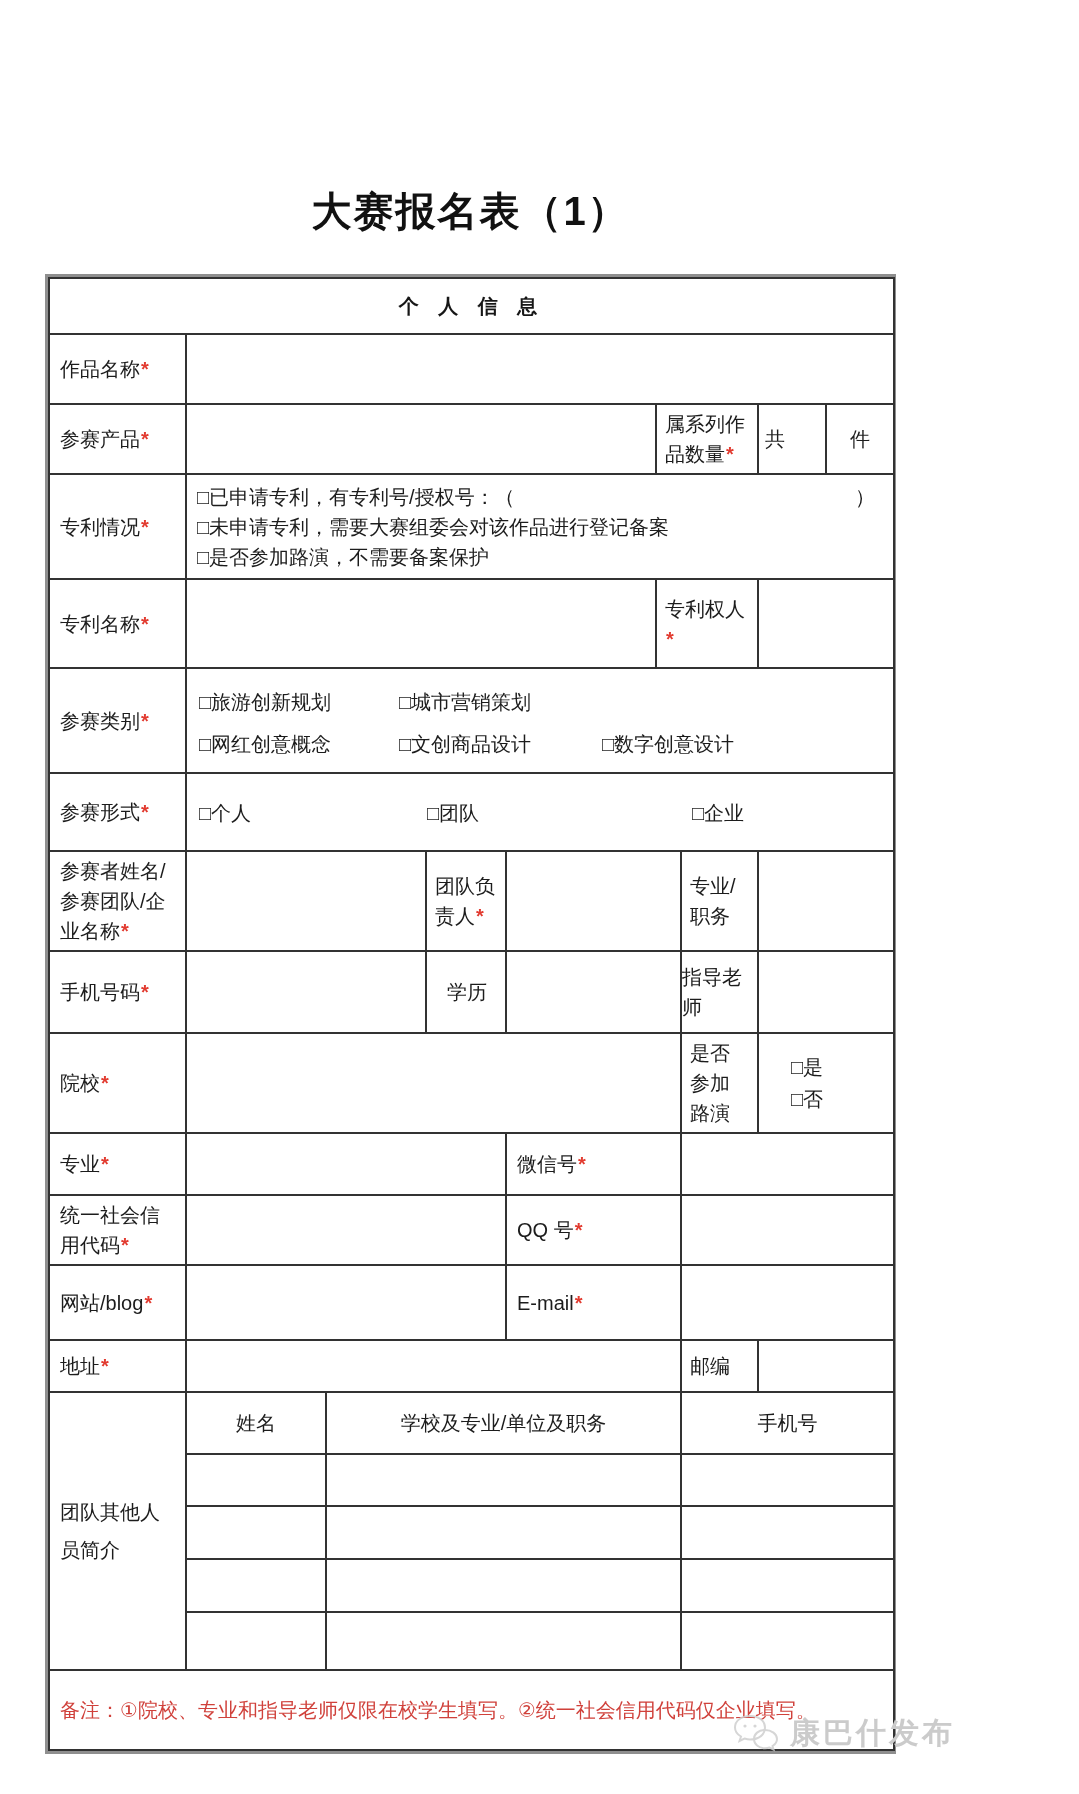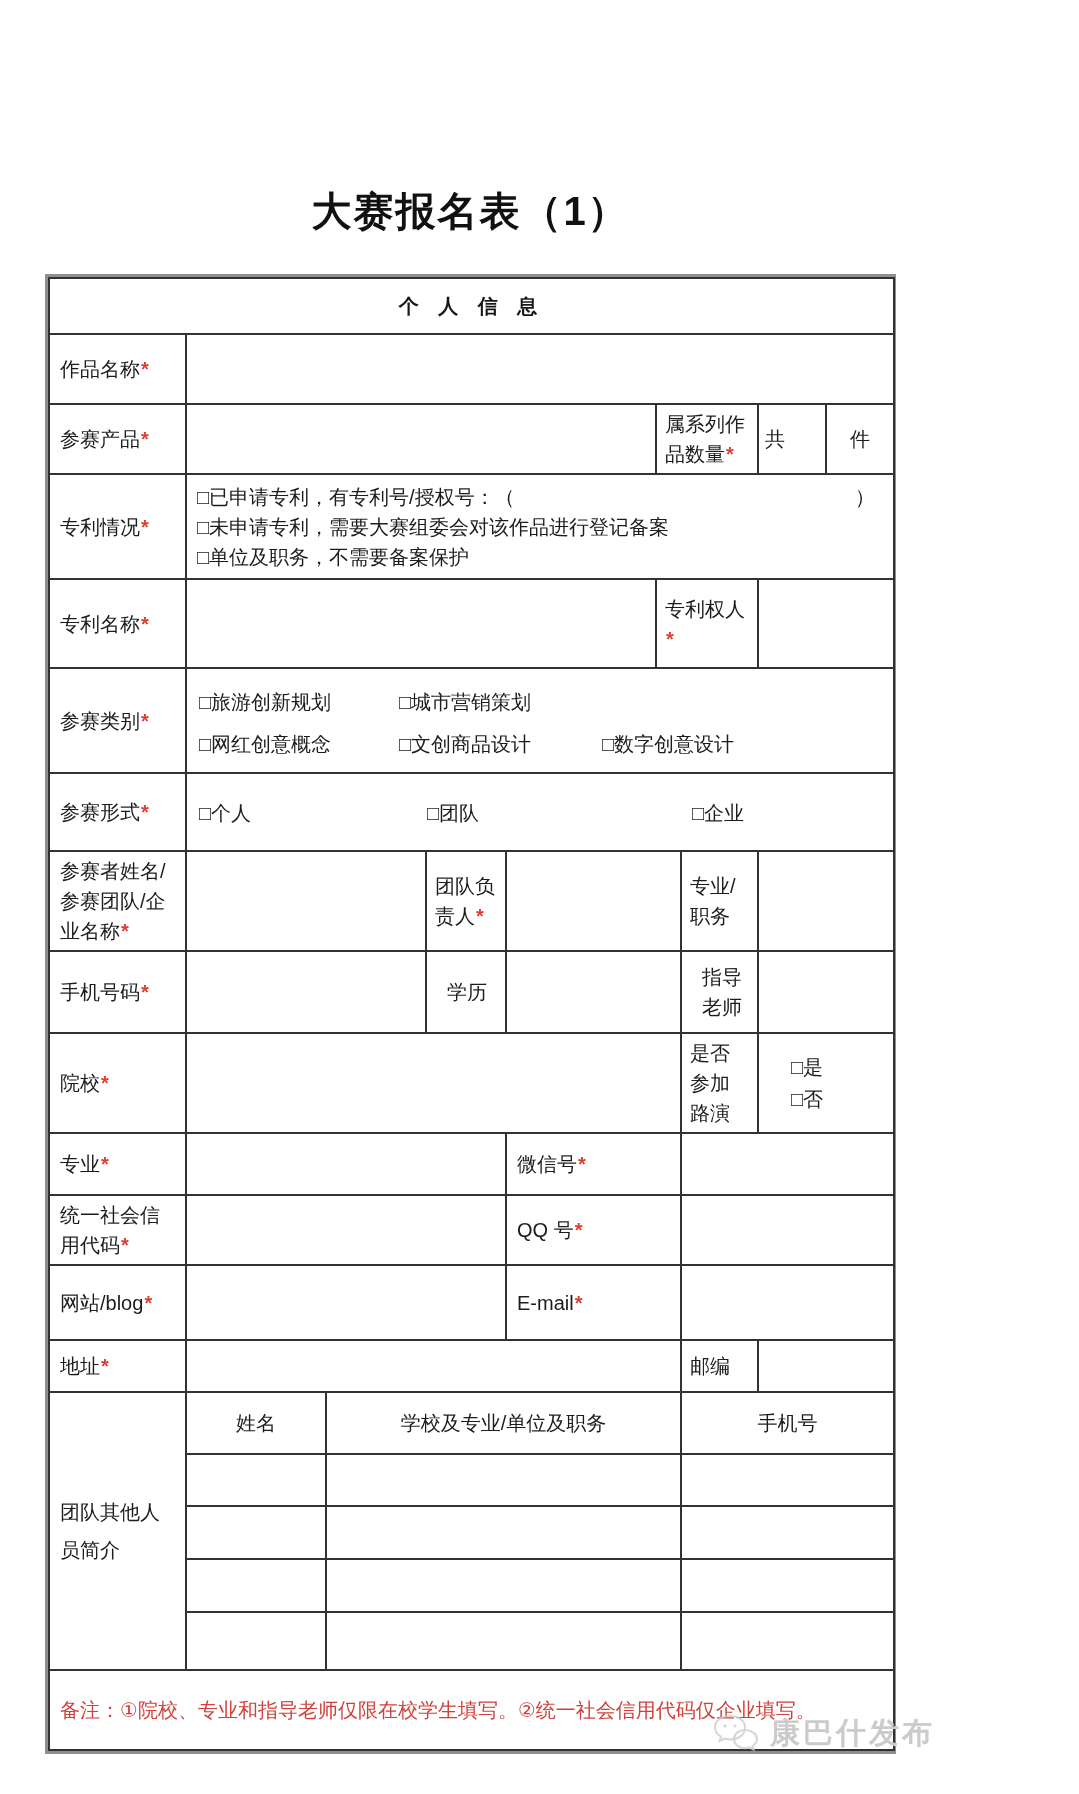--- a/index.html
+++ b/index.html
@@ -38,21 +38,21 @@
   .paren-line{display:flex;justify-content:space-between;padding-right:8px;}
   td.rel{position:relative;padding:0;}
   .abs{position:absolute;white-space:nowrap;}
   td.center{text-align:center;padding:4px 2px;}
   td.team-label{vertical-align:middle;}
   .team-label-inner{width:52px;line-height:1.9;word-break:break-all;}
   .stack{display:block;line-height:1.6;}
   td.team-hdr{text-align:center;}
   .note-row td{padding-left:12px;font-size:20px;}
   .watermark{
-    position:absolute;top:1712px;right:144px;display:flex;align-items:center;gap:10px;
+    position:absolute;top:1712px;right:124px;display:flex;align-items:center;gap:10px;
     color:#cbcbcb;font-size:30px;font-weight:600;letter-spacing:3px;
   }
   .wm-icon{width:48px;height:42px;opacity:.85;}
 </style>
 </head>
 <body>
 
 <div class="page-title">大赛报名表（1）</div>
 
 <div class="form-frame">
@@ -96,21 +96,21 @@
   <tr style="height:105px">
     <td class="lbl">
       <span>专利情况</span><span class="req">*</span>
     </td>
     <td colspan="8" class="opt-cell">
       <span class="opt-line paren-line">
         <span>□已申请专利，有专利号/授权号：（</span>
               <span>）</span>
       </span>
       <span class="opt-line">□未申请专利，需要大赛组委会对该作品进行登记备案</span>
-      <span class="opt-line">□单位及职务，不需要备案保护</span>
+      <span class="opt-line">□是否参加路演，不需要备案保护</span>
     </td>
   </tr>
 
   <tr style="height:89px">
     <td class="lbl">
       <span>专利名称</span><span class="req">*</span>
     </td>
     <td colspan="4"></td>
     <td colspan="2" class="lbl" style="padding-left:8px">
       <span>专利权人</span><span class="req">*</span>
@@ -155,21 +155,21 @@
     <td colspan="2"></td>
   </tr>
 
   <tr style="height:82px">
     <td class="lbl">
       <span>手机号码</span><span class="req">*</span>
     </td>
     <td colspan="2"></td>
     <td class="lbl" style="padding-left:20px">学历</td>
     <td colspan="2"></td>
-    <td class="lbl" style="padding-left:20px">指导老师</td>
+    <td class="lbl" style="padding-left:0">指导老师</td>
     <td colspan="2"></td>
   </tr>
 
   <tr style="height:76px">
     <td class="lbl">
       <span>院校</span><span class="req">*</span>
     </td>
     <td colspan="5"></td>
     <td class="lbl" style="padding-left:8px">是否参加路演</td>
     <td colspan="2" style="padding-left:32px">

